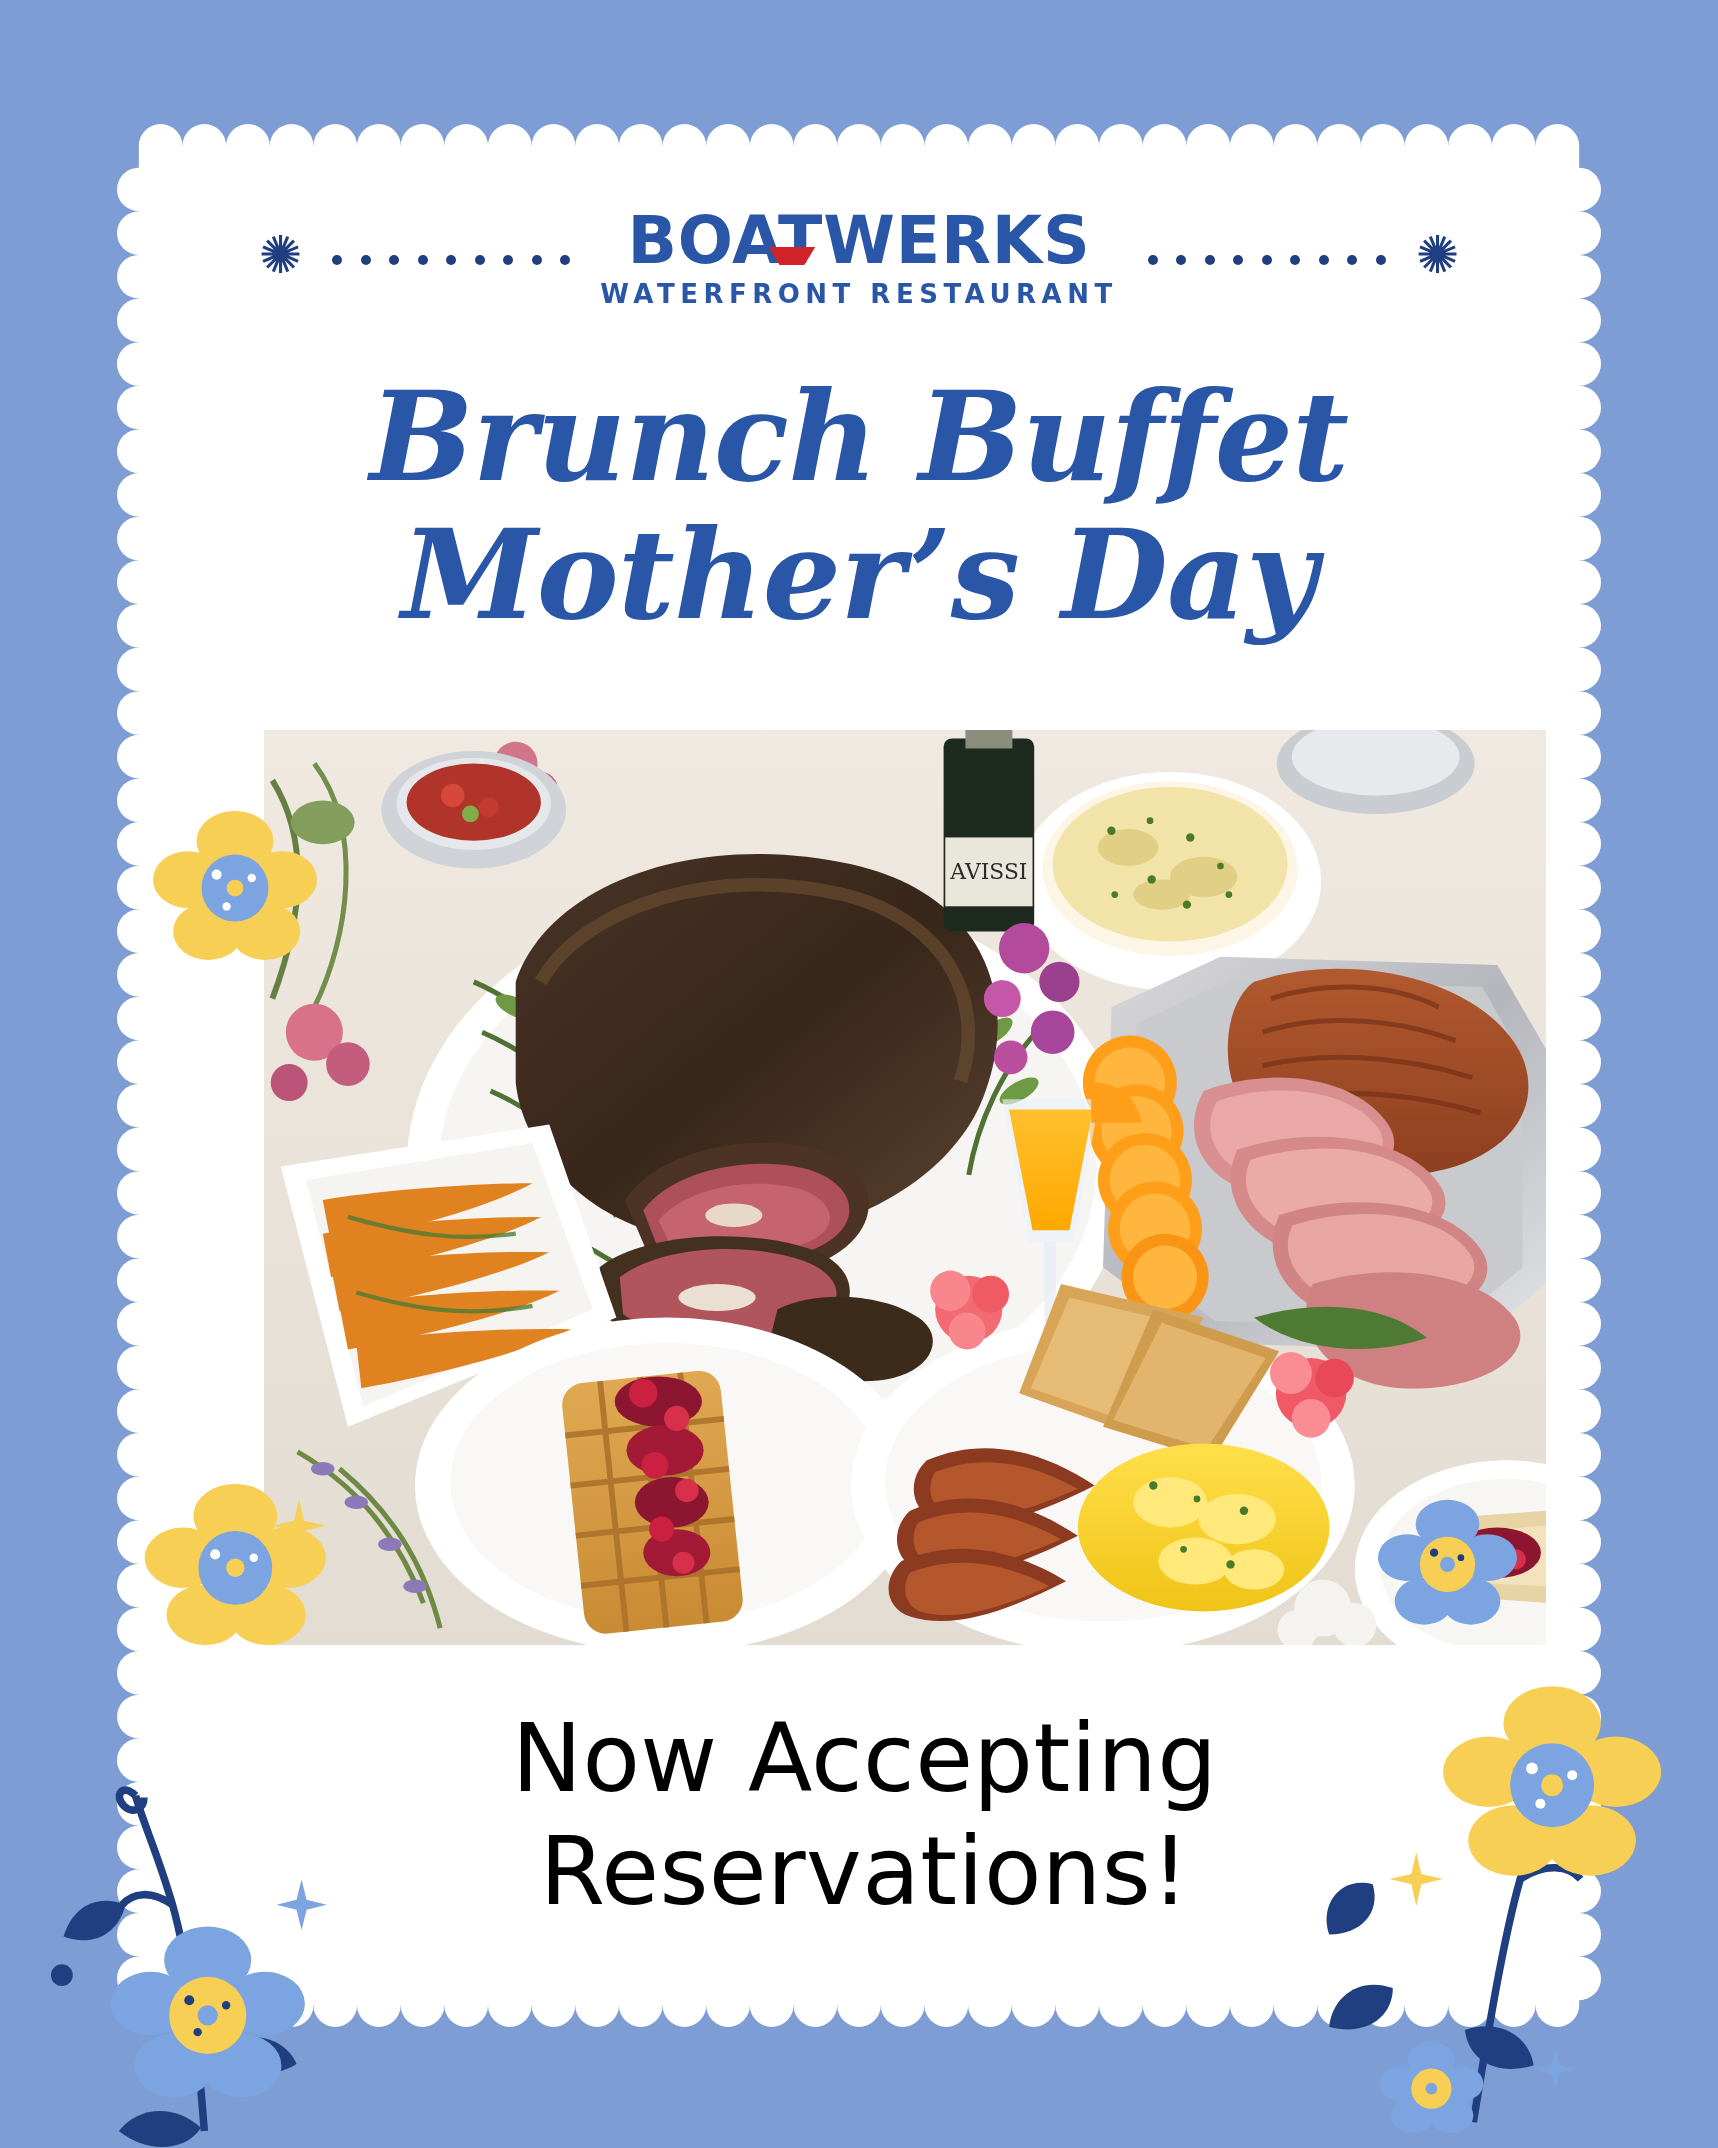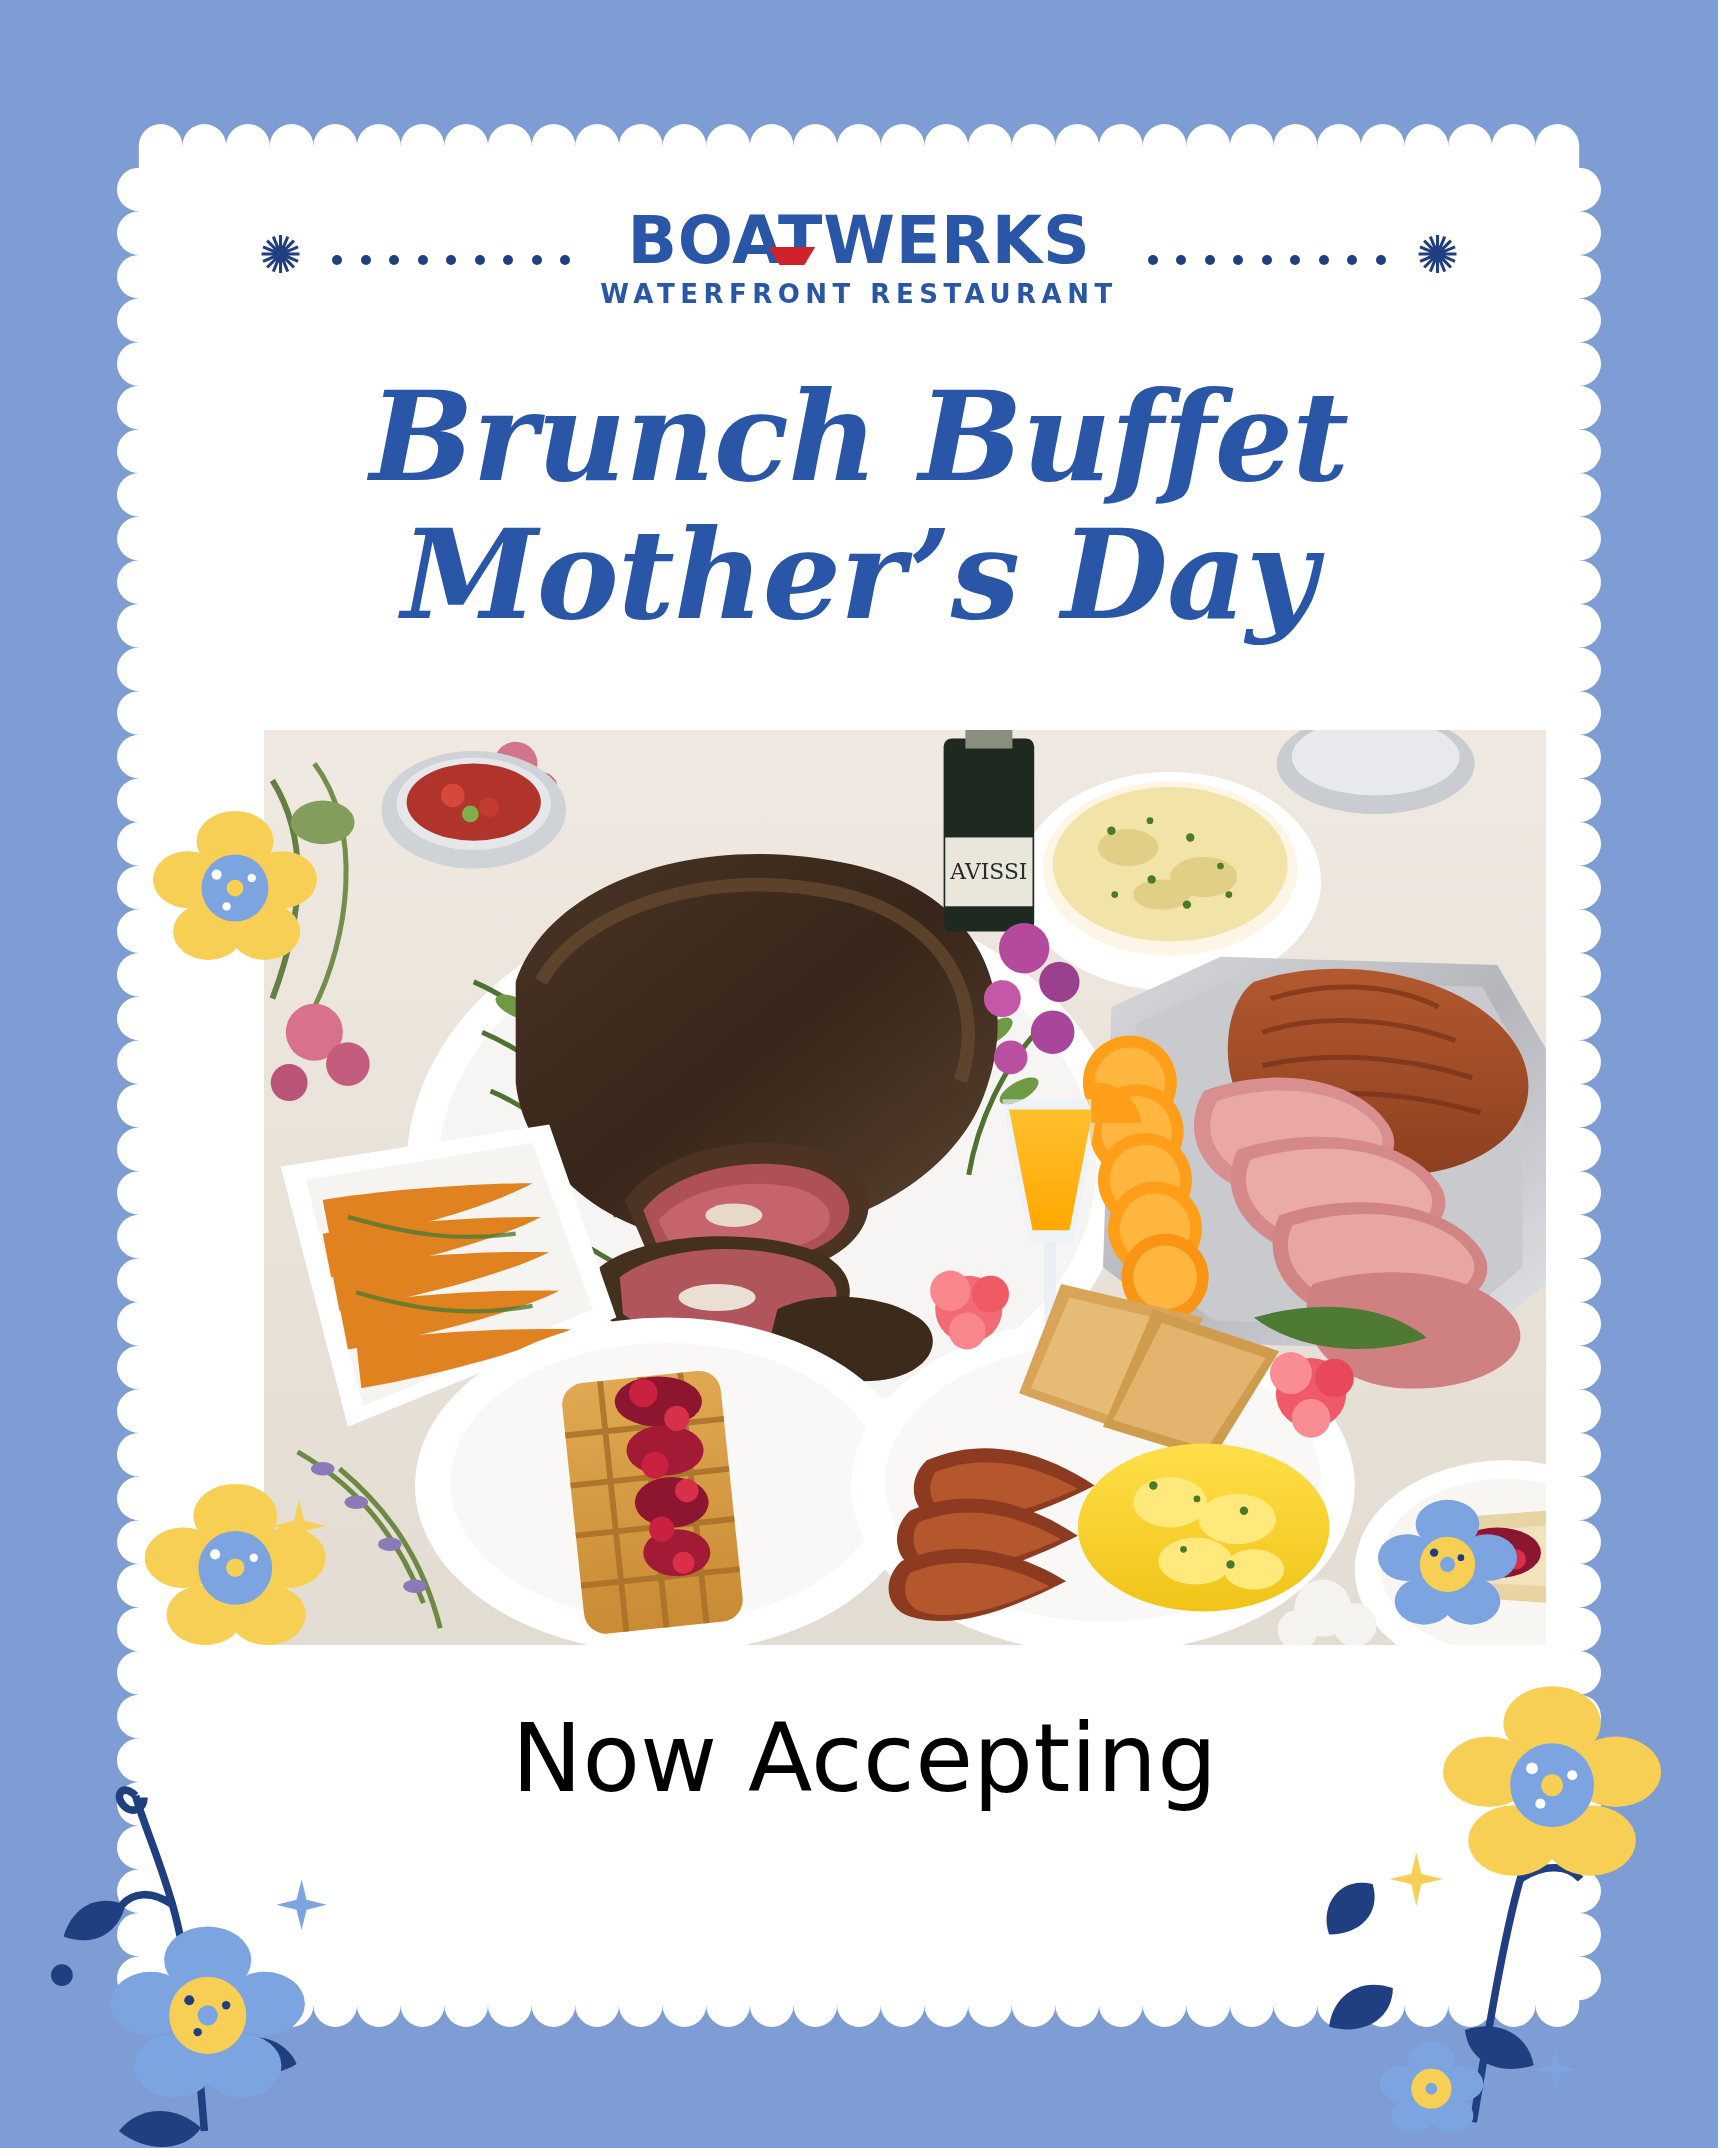--- a/index.html
+++ b/index.html
@@ -678,20 +678,21 @@
       <g fill="#f4f3ef">
         <circle cx="1262" cy="1046" r="34"></circle>
         <circle cx="1300" cy="1066" r="26"></circle>
         <circle cx="1232" cy="1072" r="24"></circle>
       </g>
     </svg>
   </div>
 
   <div class="cta">
     <div class="cta-line">Now Accepting</div>
+    <div class="cta-line">Reservations!</div>
   </div>
 
   <div class="deco" id="deco-left-top">
     <svg width="168" height="159" viewBox="0 0 200 190">
       <g>
         <ellipse cx="100" cy="42" rx="46" ry="36" fill="#f7cf55"></ellipse>
         <ellipse cx="44" cy="88" rx="42" ry="34" fill="#f7cf55"></ellipse>
         <ellipse cx="156" cy="88" rx="42" ry="34" fill="#f7cf55"></ellipse>
         <ellipse cx="68" cy="150" rx="42" ry="34" fill="#f7cf55"></ellipse>
         <ellipse cx="136" cy="150" rx="42" ry="34" fill="#f7cf55"></ellipse>

